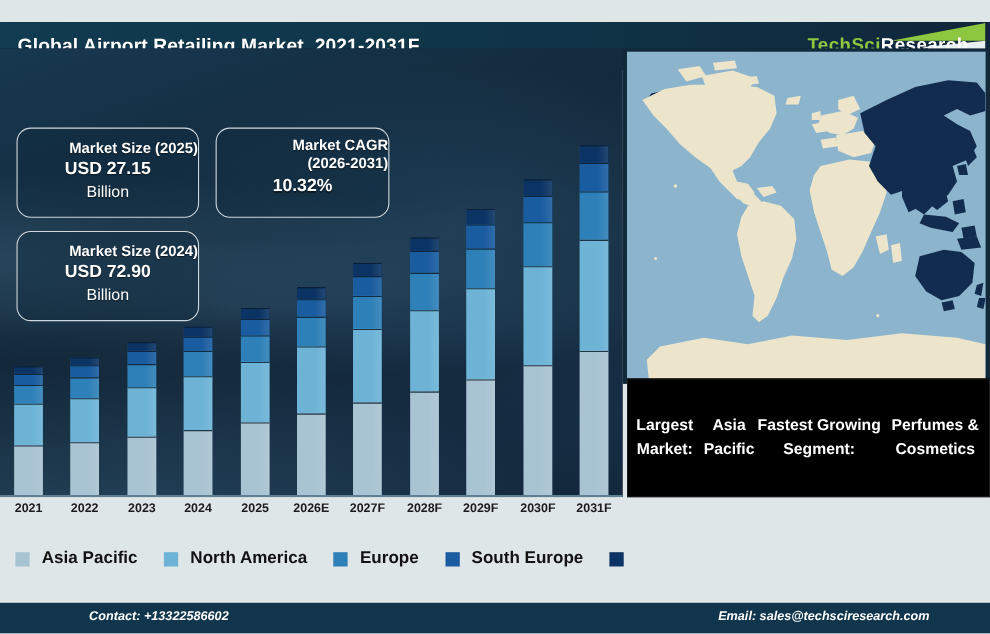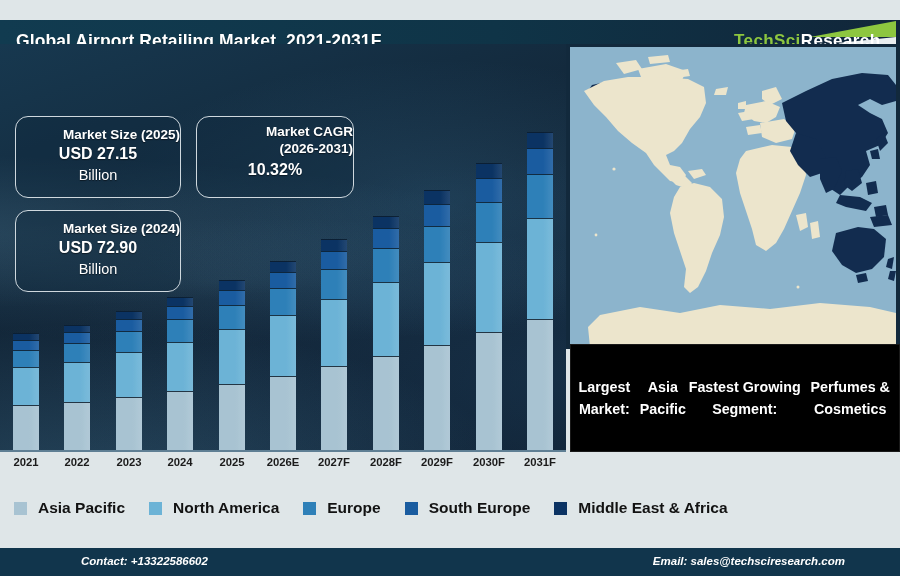--- a/index.html
+++ b/index.html
@@ -400,21 +400,20 @@
       <div class="legend-item">
         <span class="legend-swatch" style="background: rgb(46, 128, 184);"></span>
         <span class="legend-label">Europe</span>
       </div>
       <div class="legend-item">
         <span class="legend-swatch" style="background: rgb(26, 92, 160);"></span>
         <span class="legend-label">South Europe</span>
       </div>
       <div class="legend-item">
         <span class="legend-swatch" style="background: rgb(11, 51, 99);"></span>
-        <span class="legend-label">Middle East &amp; Africa</span>
       </div>
     </div>
 
   <div class="footer">
     <div class="footer-text" id="footer-contact">Contact: +13322586602</div>
     <div class="footer-text" id="footer-email">Email: sales@techsciresearch.com</div>
   </div>
 
 </div>
 

